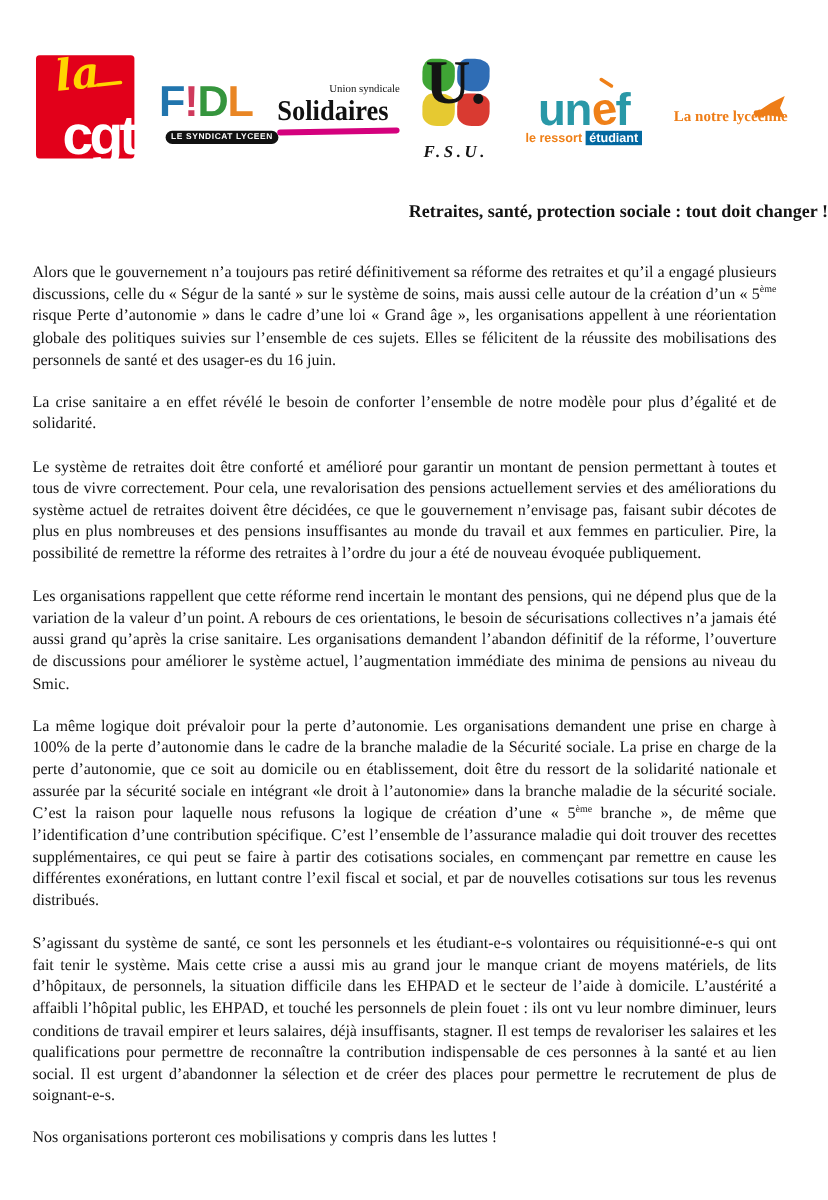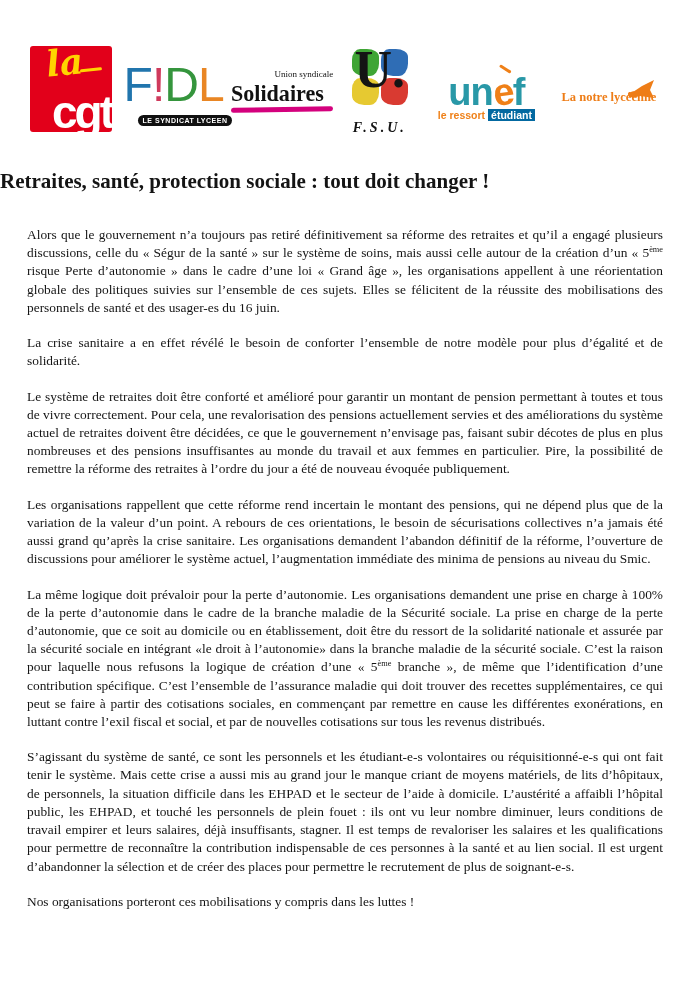--- a/index.html
+++ b/index.html
@@ -25,21 +25,21 @@
   }
   .cgt-la::after{ content:""; position:absolute; right:-18px; bottom:6px; width:22px; height:3px; background:currentColor; border-radius:2px;}
   .cgt-main {
     position:absolute; bottom:0px; left:22px;
     font-family:"Liberation Sans", sans-serif; font-weight:bold;
     font-size:46px; line-height:0.85; letter-spacing:-3px; white-space:nowrap;
   }
 
   
   .logo-fidl { position:relative; width:96px; text-align:center; margin-top:10px;}
-  .fidl-letters { font-family:"Liberation Sans", sans-serif; font-weight:normal; font-size:48px; line-height:1; letter-spacing:-1px; }
+  .fidl-letters { font-family:"Liberation Sans", sans-serif; font-weight:bold; font-size:36px; line-height:1; letter-spacing:-1px; }
   .fidl-tag {
     display:inline-block; margin-top:-6px; margin-left:14px;
     background:#111; color:#fff; border-radius:7px;
     font-family:"Liberation Sans", sans-serif; font-weight:bold;
     font-size:7px; letter-spacing:0.5px; padding:2px 5px; white-space:nowrap;
   }
 
   
   .logo-solidaires { width:102px; margin-top:4px; }
   .sol-union {
@@ -76,24 +76,24 @@
   .unef-tag .etud { padding:0 3px; }
 
   
   .logo-unl { position:relative; width:102px; text-align:center; margin-top:14px;}
   .unl-main { font-family:"Liberation Sans", sans-serif; font-weight:bold; font-style:italic; font-size:38px; line-height:0.9; letter-spacing:-1px; }
   .unl-horn { position:absolute; top:-8px; right:2px; }
   .unl-tag { margin-top:2px; font-family:"Liberation Serif", serif; font-weight:bold; font-size:12.5px; white-space:nowrap; }
 
   
   .doc-title {
-    text-align:left; font-weight:bold; font-size:21px; margin-top:36px;
+    text-align:right; font-weight:bold; font-size:15px; margin-top:36px;
     font-family:"Liberation Serif", serif;
   }
-  .doc-body { margin:32px 27px 0 27px; }
+  .doc-body { margin:32px 43px 0 27px; }
   .doc-body p {
     font-size:13.4px; line-height:1.36; text-align:justify; margin-bottom:17px;
   }
   .doc-body sup { font-size:0.62em; line-height:0; }
 </style>
 </head>
 <body>
 
 <div class="page">
 

